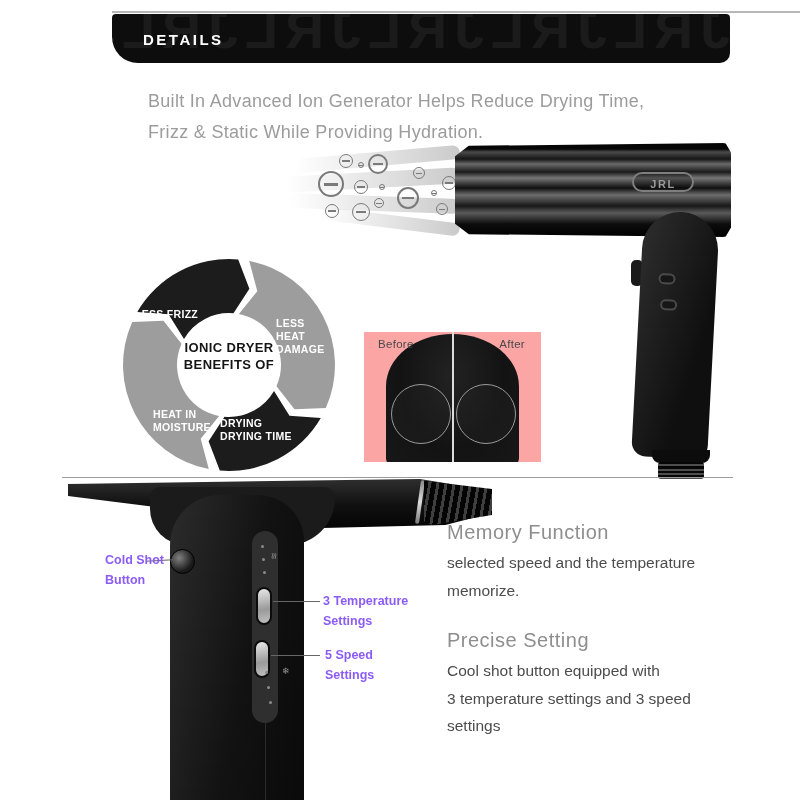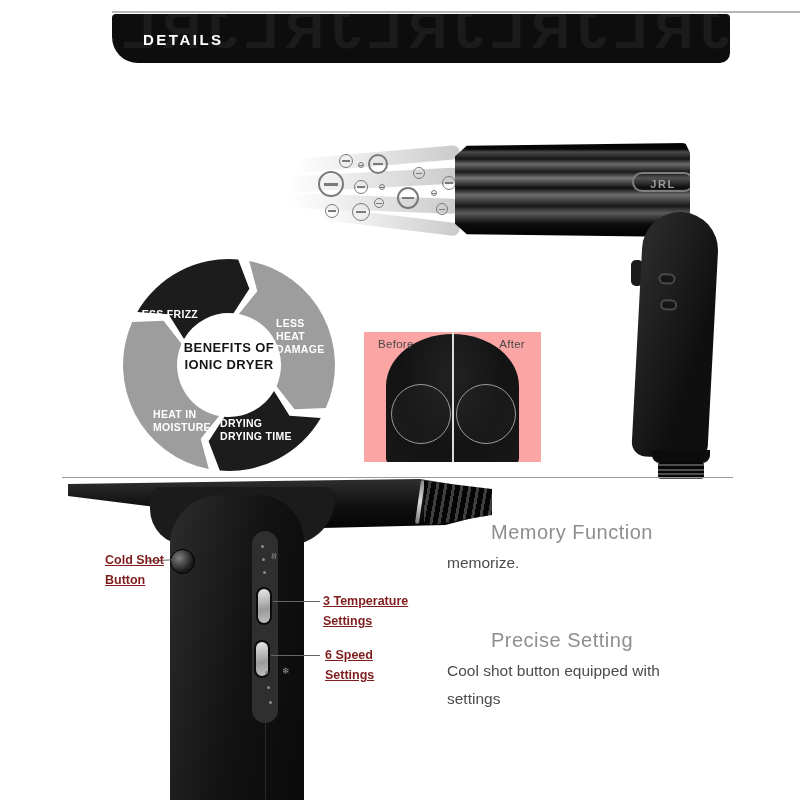--- a/index.html
+++ b/index.html
@@ -28,21 +28,21 @@
   #trail3{left:290px;top:196px;width:170px;height:15px;transform:rotate(2deg);}
   #trail4{left:320px;top:215px;width:140px;height:13px;transform:rotate(7deg);}
 
   
   #ion-field{left:0;top:0;width:800px;height:800px;pointer-events:none;}
   .ion{position:absolute;border-style:solid;border-color:#7a7a7a;border-radius:50%;
        display:flex;align-items:center;justify-content:center;box-sizing:border-box;}
   .ion-minus{background:#7a7a7a;}
 
   
-  #dryer-body{left:455px;top:143px;width:235px;height:94px;border-radius:8px;
+  #dryer-body{left:455px;top:143px;width:276px;height:94px;border-radius:8px;
     clip-path:polygon(0% 14%,5% 3%,98% 0%,100% 10%,100% 90%,98% 100%,5% 97%,0% 86%);
     background:linear-gradient(180deg,#060606 0px,#060606 6px,#4a4a4a 9px,#161616 16px,
       #6a6a6a 21px,#1a1a1a 29px,#777 35px,#101010 45px,#6d6d6d 52px,#181818 63px,
       #5a5a5a 70px,#0c0c0c 81px,#000 94px);}
   #jrl-badge{position:absolute;left:177px;top:29px;width:62px;height:20px;border:2px solid #7e7e7e;
     border-radius:10px;color:#9a9a9a;font-size:11px;font-weight:bold;letter-spacing:1.5px;
     line-height:20px;text-align:center;background:rgba(0,0,0,0.3);box-sizing:border-box;}
   #side-nub{left:631px;top:260px;width:12px;height:26px;background:#1a1a1a;border-radius:5px;}
   #top-handle{left:644px;top:212px;width:76px;height:246px;
     background:linear-gradient(105deg,#2e2e2e,#0f0f0f 70%);
@@ -109,41 +109,43 @@
   #coldshot-btn{left:170px;top:549px;width:25px;height:25px;border-radius:50%;border:1px solid #000;
     background:radial-gradient(circle at 35% 35%,#808080,#1a1a1a 65%);box-sizing:border-box;}
 
   
   .leader{position:absolute;height:1px;background:#666;}
   #lead-cold{left:146px;top:560px;width:27px;transform:rotate(-3deg);}
   #lead-temp{left:273px;top:601px;width:47px;}
   #lead-speed{left:271px;top:655px;width:49px;}
 
   
-  .callout{position:absolute;color:#7f1d1d;font-size:12.5px;font-weight:bold;line-height:20px;text-decoration:underline;}
+  .callout{position:absolute;color:#8b5cf6;font-size:12.5px;font-weight:bold;line-height:20px;}
   #co-cold{left:105px;top:550px;} #co-temp{left:323px;top:591px;} #co-speed{left:325px;top:645px;}
 
   
-  .feat-title{position:absolute;left:447px;color:#8e8e8e;font-size:20px;letter-spacing:0.5px;margin-left:44px;}
+  .feat-title{position:absolute;left:447px;color:#8e8e8e;font-size:20px;letter-spacing:0.5px;}
   .feat-body{position:absolute;left:447px;color:#4c4c4c;font-size:15.5px;line-height:27.5px;}
   #f1-title{top:521px;} #f1-body{top:549px;} #f2-title{top:629px;} #f2-body{top:657px;}
 </style>
 </head>
 <body>
 
 <div id="page">
 
   <div class="abs" id="top-hairline"></div>
 
   <div class="abs" id="banner">
     <span class="pattern">JRLJRLJRLJRLJRLJRL</span>
     <span class="title">DETAILS</span>
   </div>
 
   <div class="abs" id="headline">
+    <div>Built In Advanced Ion Generator Helps Reduce Drying Time,</div>
+    <div>Frizz &amp; Static While Providing Hydration.</div>
   </div>
 
   <div class="abs trail" id="trail1"></div>
   <div class="abs trail" id="trail2"></div>
   <div class="abs trail" id="trail3"></div>
   <div class="abs trail" id="trail4"></div>
 
   <div class="abs" id="ion-field">
       <div class="ion" style="left: 318px; top: 171px; width: 26px; height: 26px; border-width: 2px;">
         <div class="ion-minus" style="width: 13.65px; height: 3px;"></div>
@@ -201,22 +203,22 @@
   <div class="abs" id="cord-ribs"></div>
 
   <div class="abs" id="wheel">
     <svg width="220" height="220" viewBox="0 0 220 220">
         <path d="M 119.9 59.0 L 138.3 36.2 L 130.2 5.9 A 106 106 0 0 1 206.8 153.1 L 175.5 154.2 L 157.5 131.2 A 52 52 0 0 0 119.9 59.0 Z" fill="#9d9d9d"></path>
         <path d="M 155.0 136.0 L 170.5 160.8 L 201.8 163.0 A 106 106 0 0 1 100.8 215.6 L 89.6 186.3 L 105.5 161.8 A 52 52 0 0 0 155.0 136.0 Z" fill="#1c1c1c"></path>
         <path d="M 100.1 161.0 L 81.7 183.8 L 89.8 214.1 A 106 106 0 0 1 13.2 66.9 L 44.5 65.8 L 62.5 88.8 A 52 52 0 0 0 100.1 161.0 Z" fill="#9d9d9d"></path>
         <path d="M 65.0 84.0 L 49.5 59.2 L 18.2 57.0 A 106 106 0 0 1 119.2 4.4 L 130.4 33.7 L 114.5 58.2 A 52 52 0 0 0 65.0 84.0 Z" fill="#1c1c1c"></path>
       </svg>
     <div class="wheel-center">
+      <div>IONIC DRYER</div>
       <div>BENEFITS OF</div>
-      <div>IONIC DRYER</div>
     </div>
     <svg class="seg-icon" id="icon-frizz" viewBox="0 0 16 16">
       <path d="M3 13 C2 6 7 2 11 4 C14 5 13 9 10 9 C8 9 8 6 10 5" stroke="#fff" stroke-width="1.2" fill="none"></path>
     </svg>
     <svg class="seg-icon" id="icon-heat" viewBox="0 0 16 16">
       <path d="M3 15 C5 12 1 10 3 7 C5 4 1 2 3 0" stroke="#fff" stroke-width="1.1" fill="none"></path>
       <path d="M8 15 C10 12 6 10 8 7 C10 4 6 2 8 0" stroke="#fff" stroke-width="1.1" fill="none"></path>
       <path d="M13 15 C15 12 11 10 13 7 C15 4 11 2 13 0" stroke="#fff" stroke-width="1.1" fill="none"></path>
     </svg>
     <svg class="seg-icon" id="icon-drop" viewBox="0 0 16 15">
@@ -279,27 +281,29 @@
 
   <div class="callout" id="co-cold">
     <div>Cold Shot</div>
     <div>Button</div>
   </div>
   <div class="callout" id="co-temp">
     <div>3 Temperature</div>
     <div>Settings</div>
   </div>
   <div class="callout" id="co-speed">
-    <div>6 Speed</div>
+    <div>5 Speed</div>
     <div>Settings</div>
   </div>
 
   <div class="feat-title" id="f1-title">Memory Function</div>
   <div class="feat-body" id="f1-body">
+    <div>selected speed and the temperature</div>
     <div>memorize.</div>
   </div>
   <div class="feat-title" id="f2-title">Precise Setting</div>
   <div class="feat-body" id="f2-body">
     <div>Cool shot button equipped with</div>
+    <div>3 temperature settings and 3 speed</div>
     <div>settings</div>
   </div>
 
 </div>
 
 </body></html>

